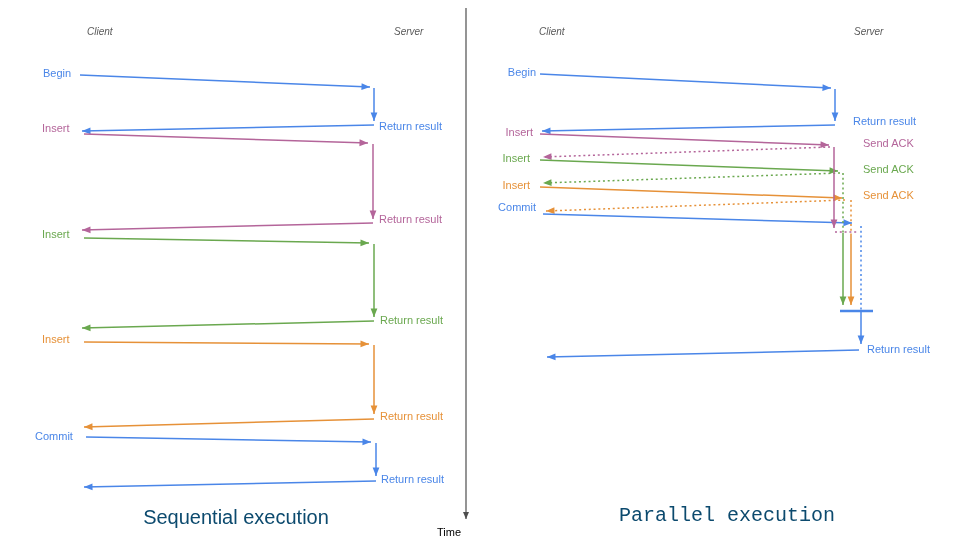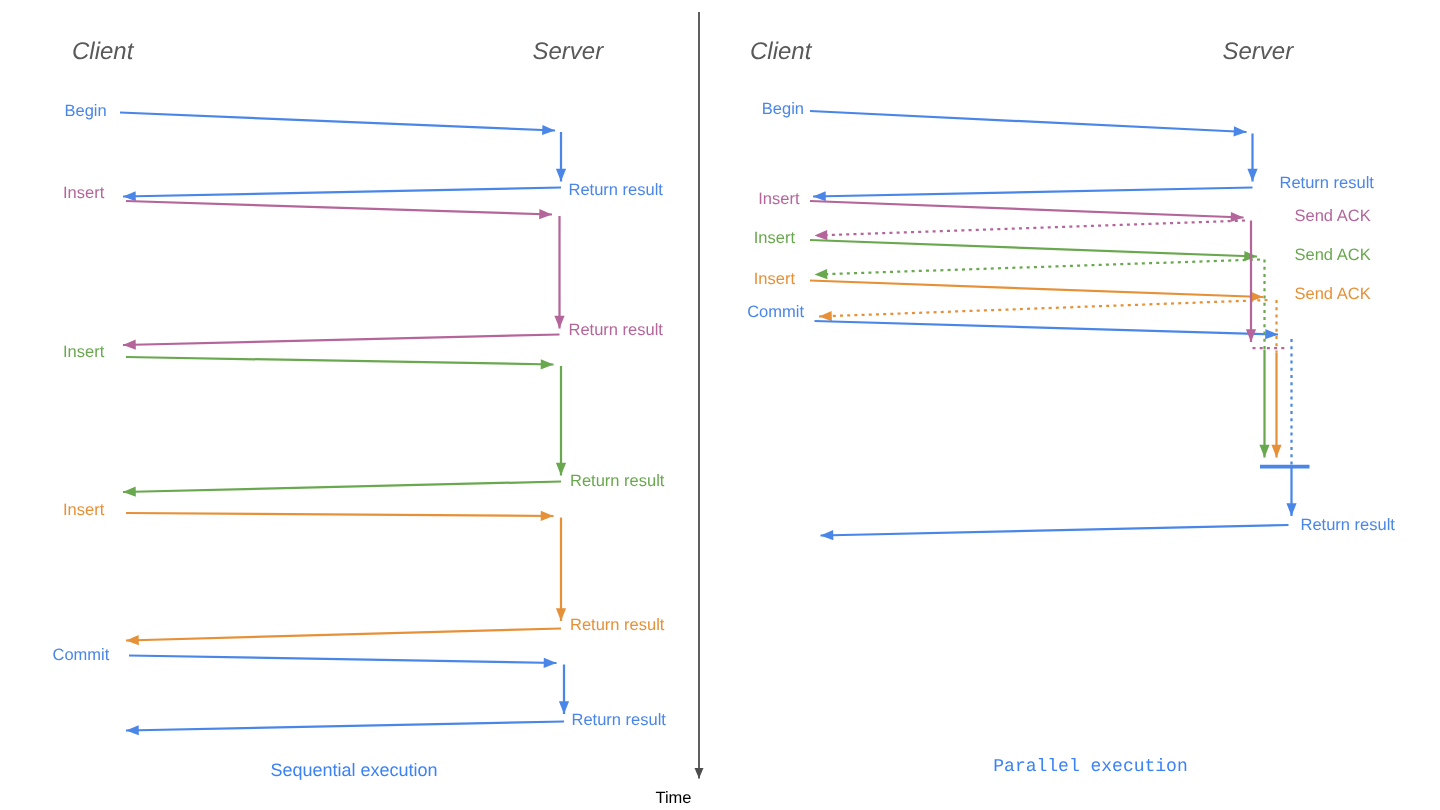--- a/index.html
+++ b/index.html
@@ -1,25 +1,25 @@
 <!DOCTYPE html>
 <html><head>
 <meta charset="utf-8">
 <style>
   html,body{margin:0;padding:0;background:#ffffff;}
   .stage{position:relative;width:960px;height:540px;background:#ffffff;overflow:hidden;
          font-family:"Liberation Sans",sans-serif;}
   #diagram-svg{position:absolute;left:0;top:0;width:960px;height:540px;}
   #diagram-svg text{font-family:"Liberation Sans",sans-serif;}
-  .header{position:absolute;font-size:16px;font-style:italic;color:#595959;white-space:nowrap;}
+  .header{position:absolute;font-size:10px;font-style:italic;color:#595959;white-space:nowrap;margin-left:39px;}
   #hdr-seq-client{left:48px;top:26px;}
   #hdr-seq-server{left:355px;top:26px;}
   #hdr-par-client{left:500px;top:26px;}
   #hdr-par-server{left:815px;top:26px;}
-  .caption{position:absolute;font-size:12px;color:#3b82f6;white-space:nowrap;
+  .caption{position:absolute;font-size:20px;color:#0c4a6e;white-space:nowrap;
            transform:translateX(-50%);}
   #cap-seq{left:236px;top:506px;}
   #cap-par{left:727px;top:504px;font-family:Liberation Mono, monospace;}
   #time-label{position:absolute;left:449px;top:526px;transform:translateX(-50%);
               font-size:11px;color:#000000;}
 </style>
 </head>
 <body>
 
 <div class="stage">

